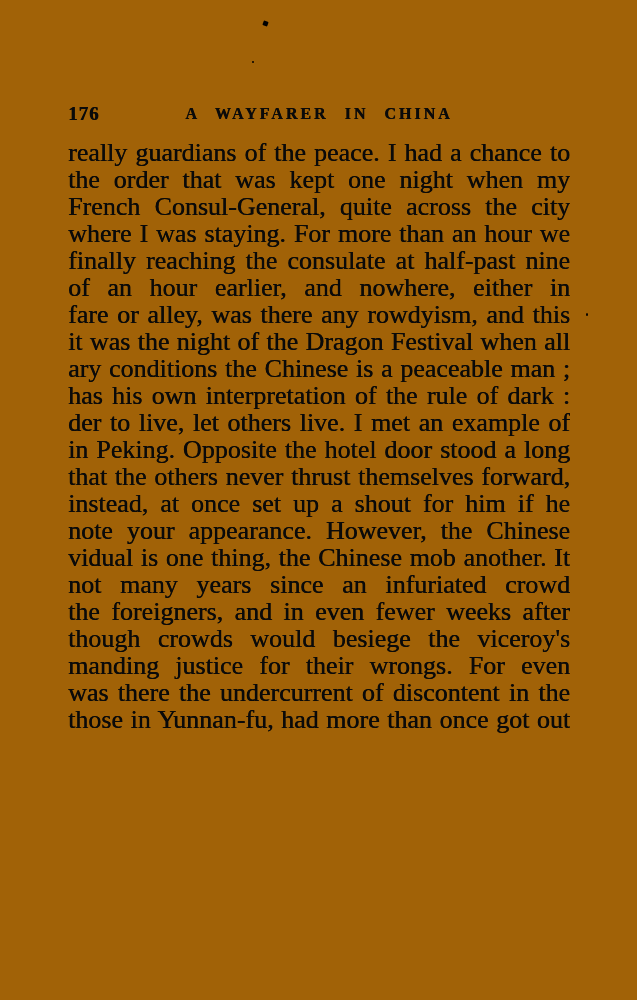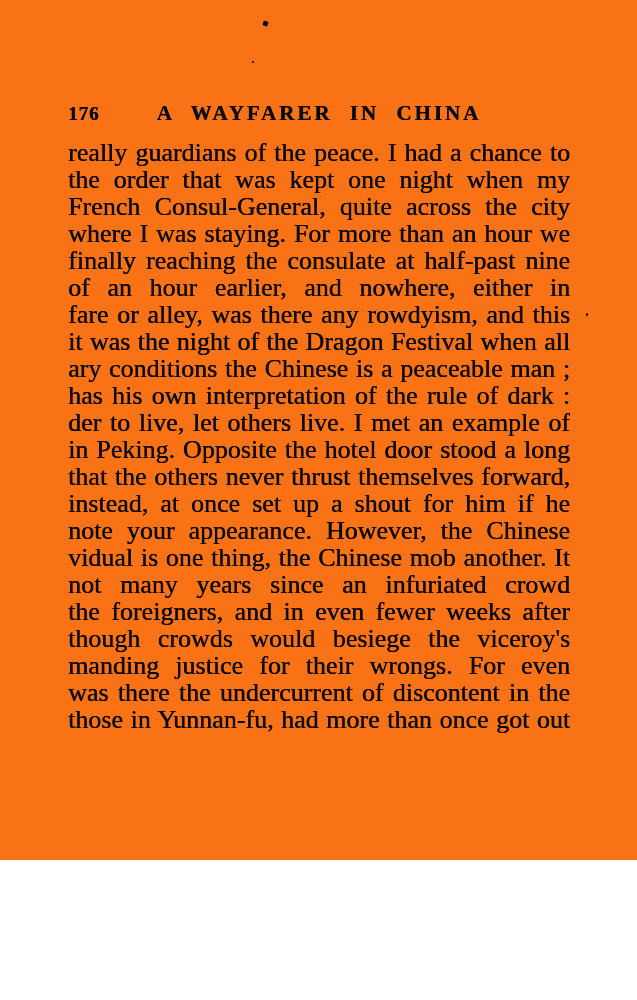--- a/index.html
+++ b/index.html
@@ -1,20 +1,20 @@
 <!DOCTYPE html>
 <html><head>
 <meta charset="utf-8">
 <style>
   html, body { margin: 0; padding: 0; background: #ffffff; }
   .page {
     position: relative;
     width: 637px;
-    height: 860px;
-    background: #f97316;
+    height: 1000px;
+    background: #a16207;
     color: #0a0a0a;
     font-family: "Liberation Serif", serif;
     overflow: hidden;
   }
   .running-header {
     position: absolute;
     left: 68px;
     top: 100px;
     width: 502px;
     height: 27px;
@@ -24,21 +24,21 @@
     position: absolute;
     left: 0;
     top: 0;
     font-size: 19px;
     font-weight: bold;
     letter-spacing: 1px;
     text-shadow: 0.4px 0 0 currentColor;
   }
   .running-title {
     text-align: center;
-    font-size: 21px;
+    font-size: 16px;
     font-weight: bold;
     letter-spacing: 3px;
     word-spacing: 9px;
     text-shadow: 0.4px 0 0 currentColor;
   }
   .body-text {
     position: absolute;
     left: 68px;
     top: 139px;
     width: 502px;

